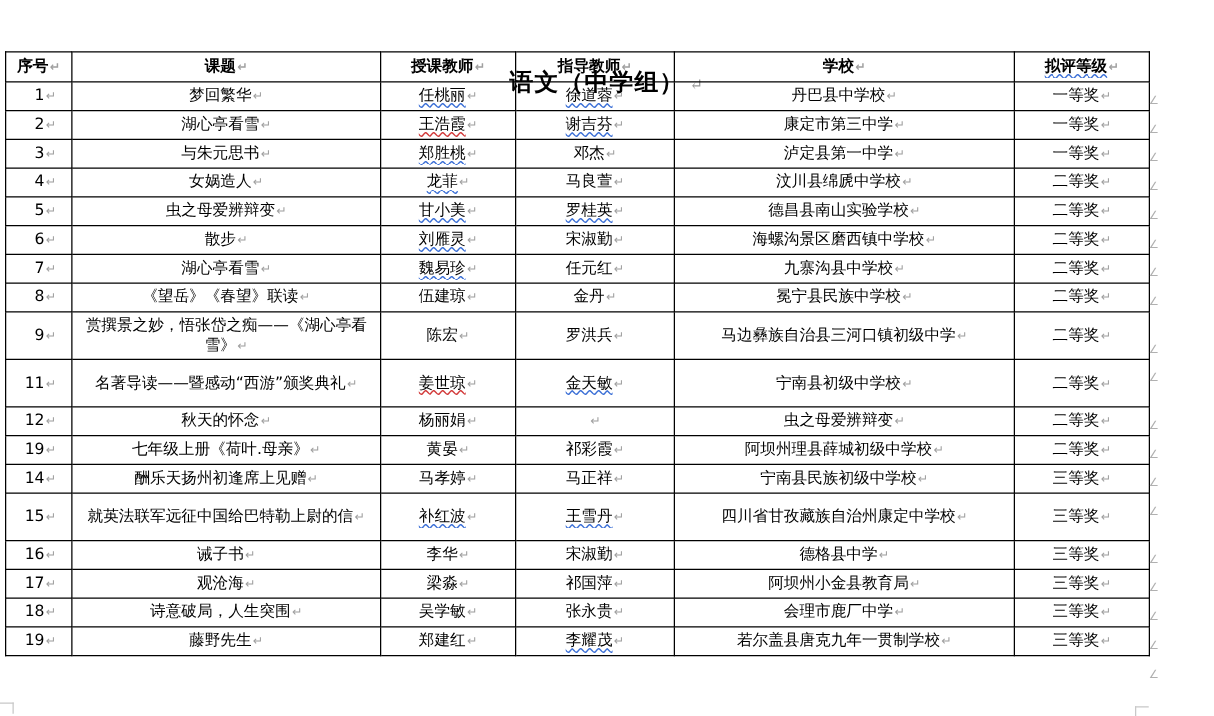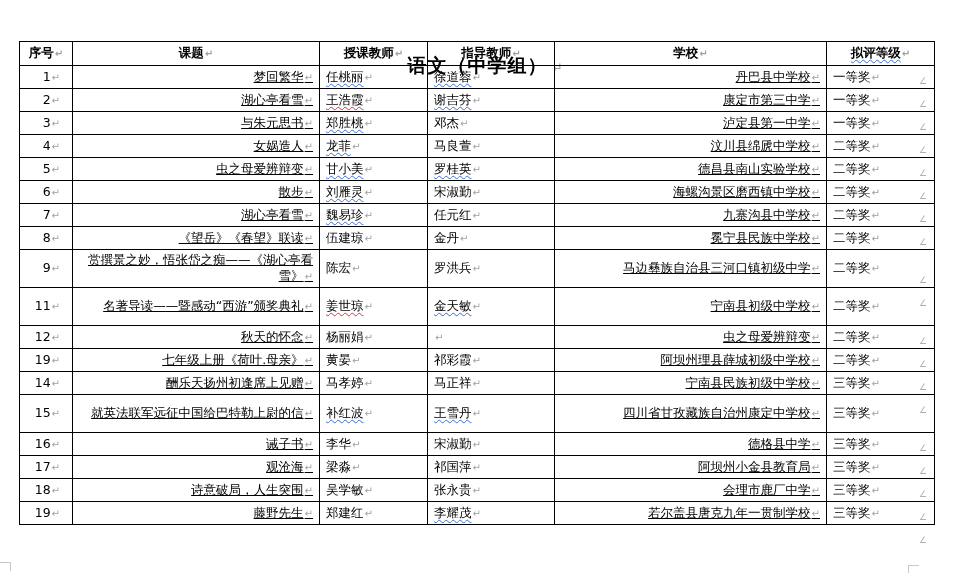--- a/index.html
+++ b/index.html
@@ -1,28 +1,28 @@
 <!DOCTYPE html>
 <html><head>
 <meta charset="utf-8">
 <style>
   html, body { margin:0; padding:0; background:#ffffff; }
   body { width:971px; height:573px; position:relative; overflow:hidden;
          font-family:"DejaVu Sans", "Liberation Sans", sans-serif; color:#000; }
   .title { position:absolute; top:9px; left:0; width:971px; text-align:center;
            font-family:"DejaVu Serif", "Liberation Serif", serif; font-size:19px; font-weight:bold; letter-spacing:1px;margin-top:44px; }
   .title .mark { color:#9a9a9a; font-weight:normal; font-size:13px; margin-left:4px; }
-  table.doc { position:absolute; left:19px; top:41px; border-collapse:collapse; table-layout:fixed; width:915px; }
+  table.doc { position:absolute; left:4px; top:41px; border-collapse:collapse; table-layout:fixed; width:915px; }
   table.doc td, table.doc th { border:1px solid #000; font-size:12.5px; padding:0 6px; line-height:16px; overflow:hidden; }
   table.doc th { height:23px; font-weight:bold; text-align:center; }
   table.doc td { height:22px; }
   table.doc tr.tall td { height:37px; }
   .c-num { text-align:right; padding-right:12px !important; }
-  .c-center { text-align:left; }
-  .c-left { text-align:right;text-decoration:underline; }
+  .c-center { text-align:center; }
+  .c-left { text-align:center; }
   .pm { color:#a0a0a0; font-size:10px; margin-left:1px; }
   .sq-blue { text-decoration: underline wavy #3b6fd6; text-decoration-thickness:1px; text-underline-offset:2px;margin-top:20px; }
   .sq-red { text-decoration: underline wavy #d23a3a; text-decoration-thickness:1px; text-underline-offset:2px; }
   .row-mark { position:absolute; left:919px; color:#b0b0b0; font-size:9px; }
   .corner { position:absolute; border-color:#c8c8c8; border-style:solid; width:10px; height:8px; }
 </style>
 </head>
 <body>
 
 <div class="title"><span>语文（中学组）</span><span class="mark">↵</span></div>

